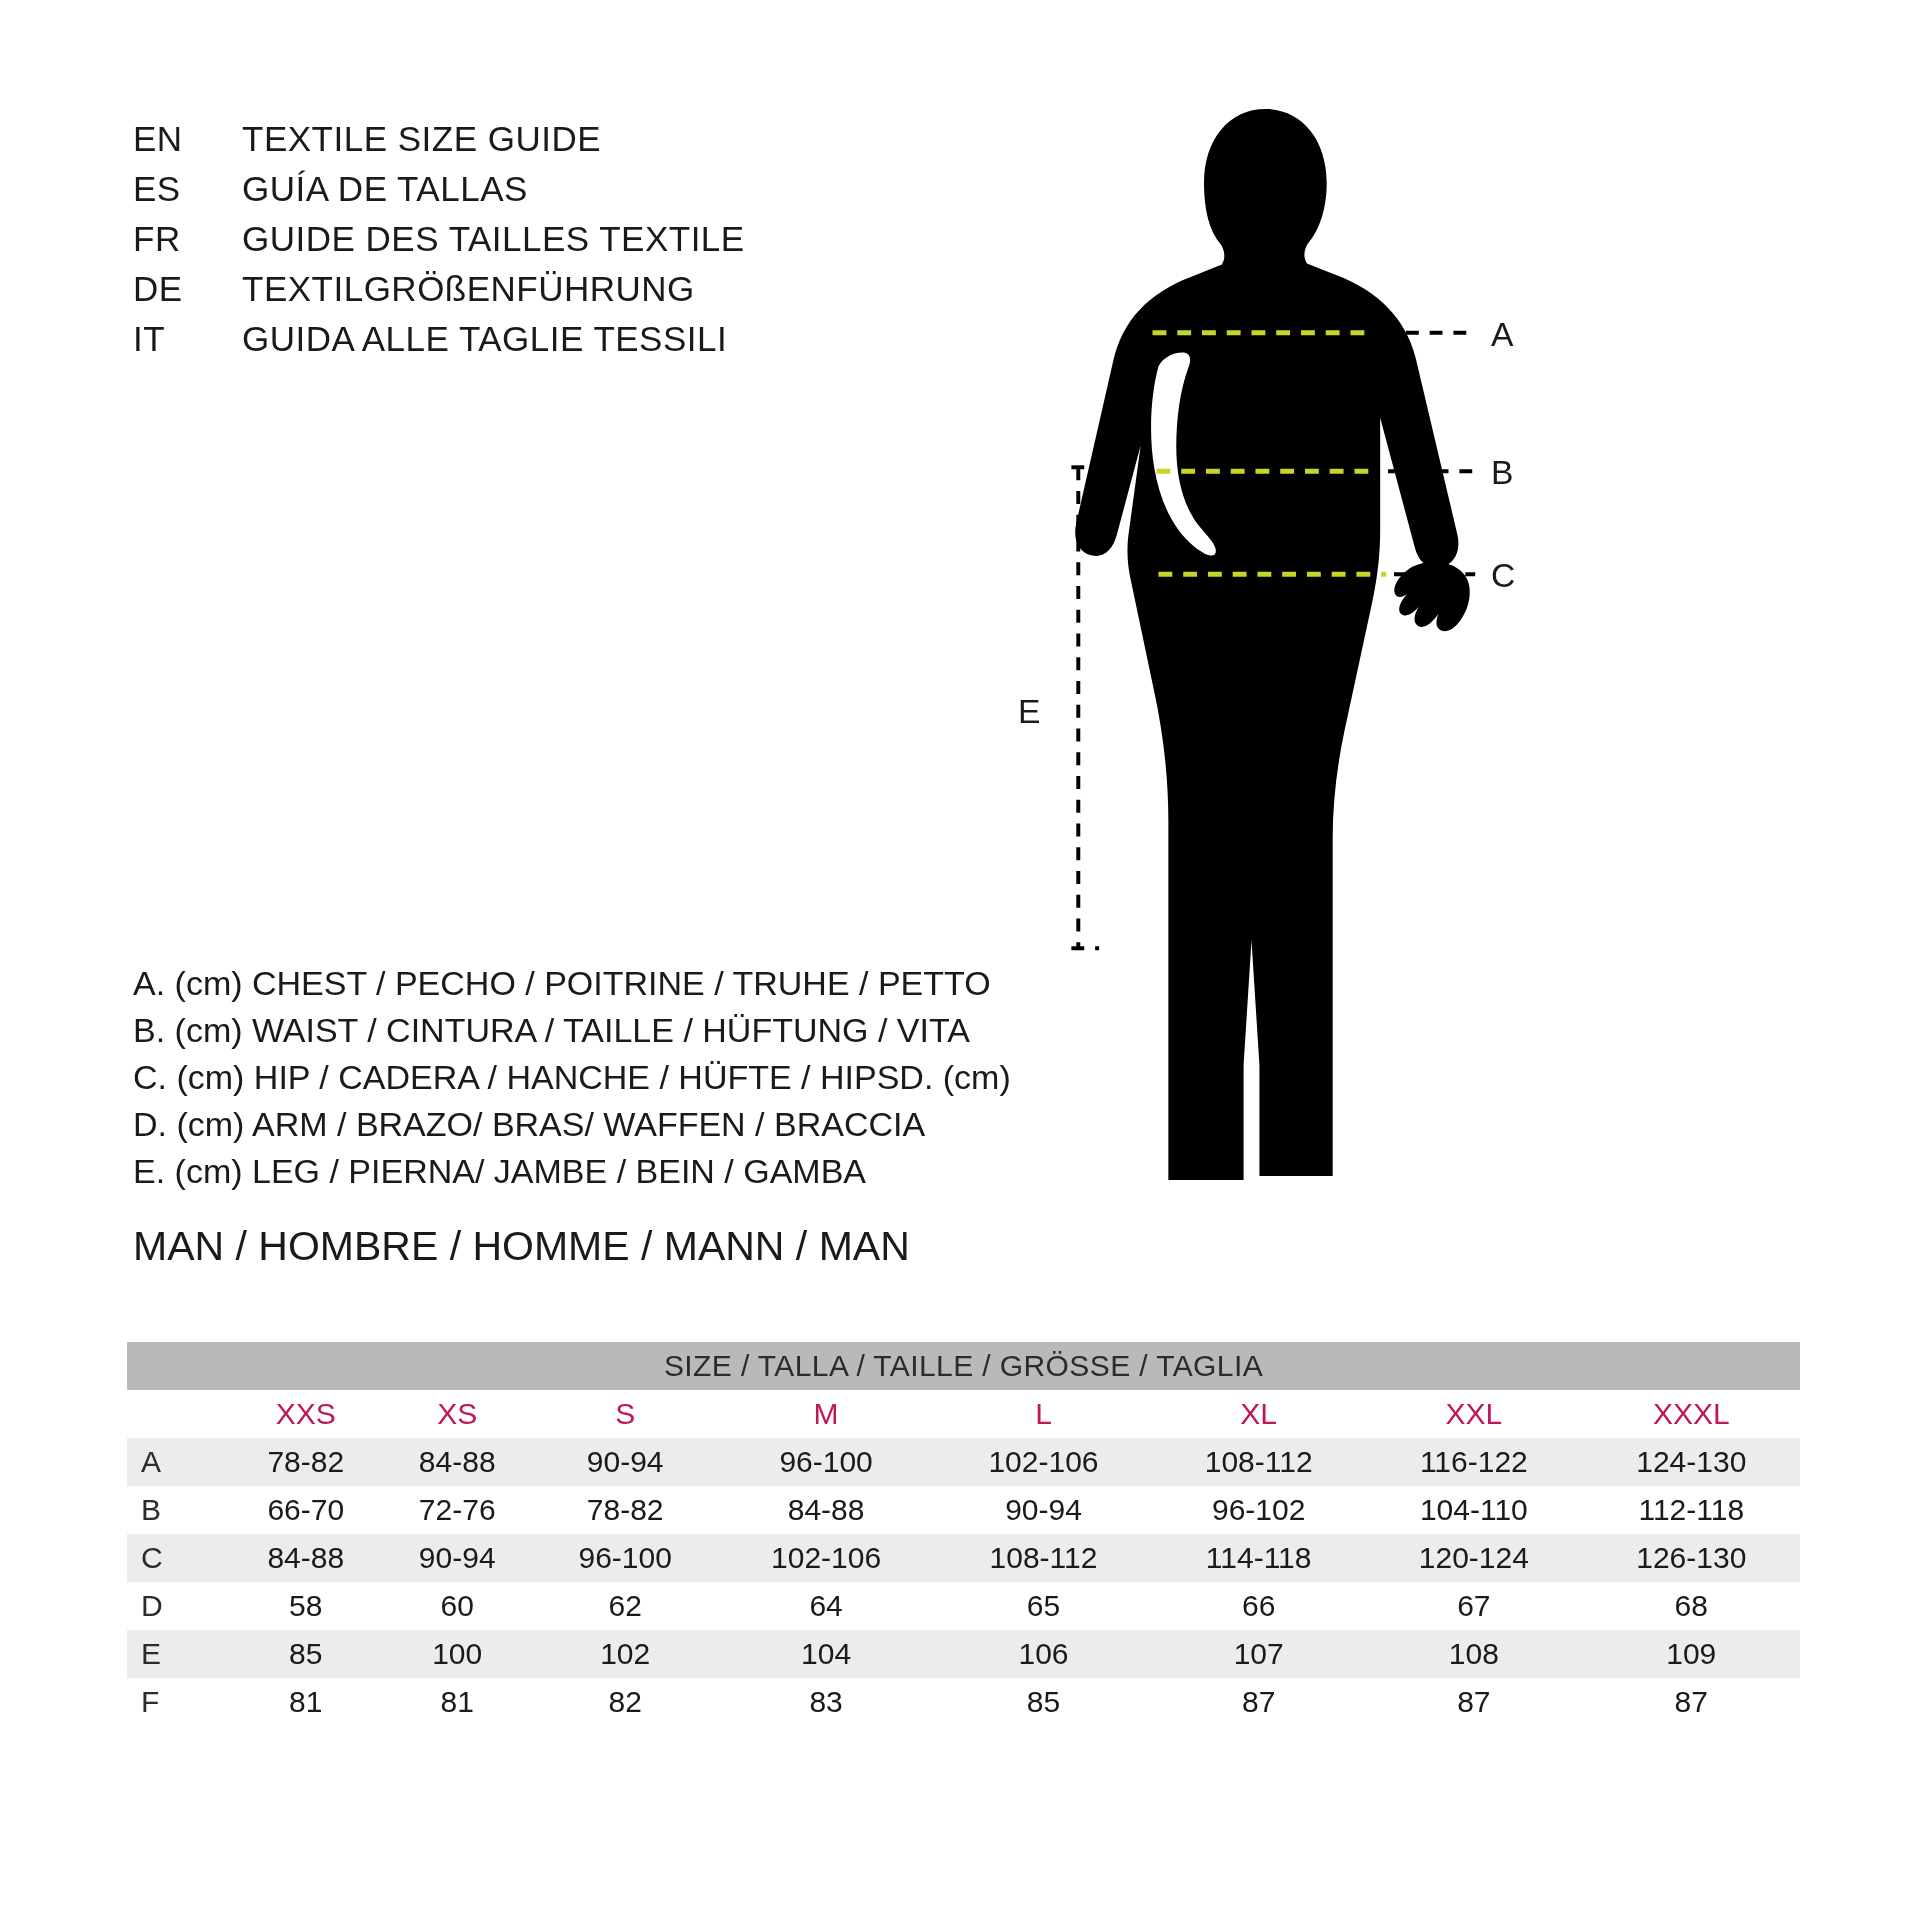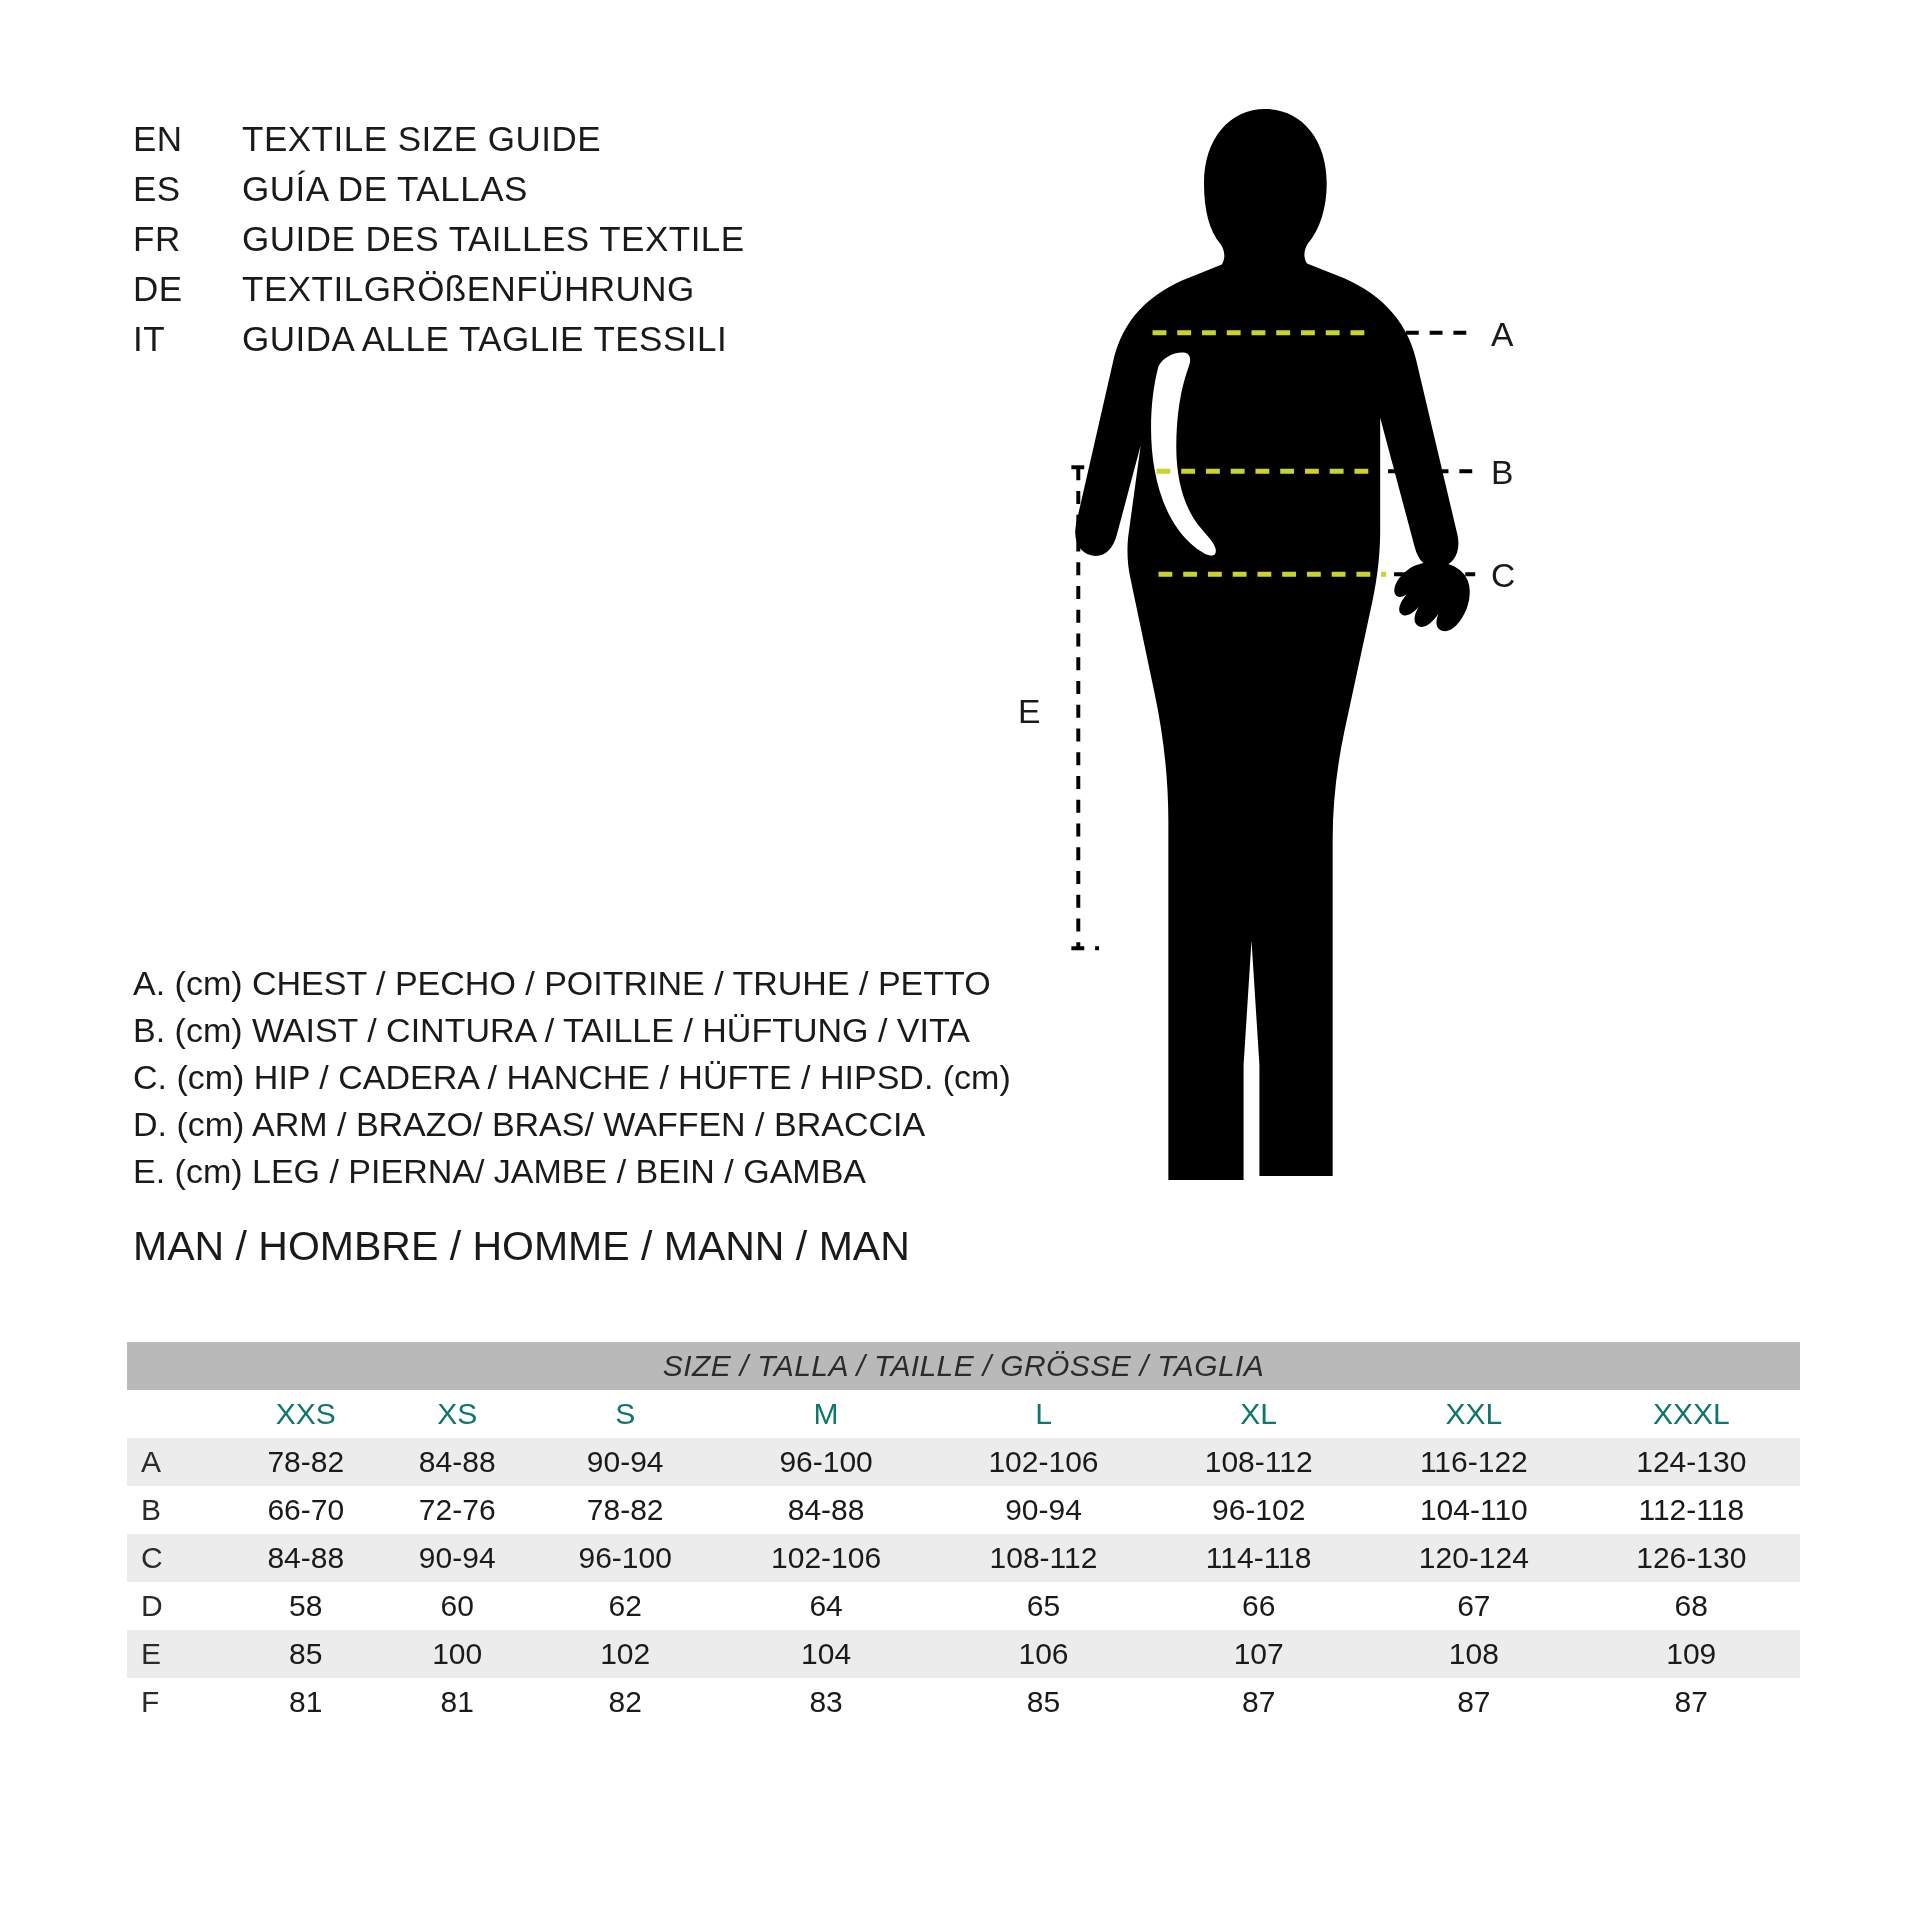--- a/index.html
+++ b/index.html
@@ -89,37 +89,36 @@
     text-align: center;
     vertical-align: middle;
   }
   .title-row td {
     background: #b9b9b9;
     text-align: left;
     padding-left: 14px;
     height: 51px;
     color: #2b2b2b;
     letter-spacing: 0.4px;
-    font-style: italic;
   }
   .row-alt td {
     background: #ececec;
   }
   .row-plain td {
     background: #ffffff;
   }
   .col-label {
     text-align: left !important;
     padding-left: 14px !important;
     width: 89px;
     color: #2b2b2b;
   }
   .hdr-row td {
     background: #ffffff;
-    color: #0f766e;
+    color: #be185d;
   }
 </style>
 </head>
 <body>
 
 <div class="lang-block">
   <div class="lang-row">
     <div class="lang-code">EN</div>
     <div class="lang-title">TEXTILE SIZE GUIDE</div>
   </div>

